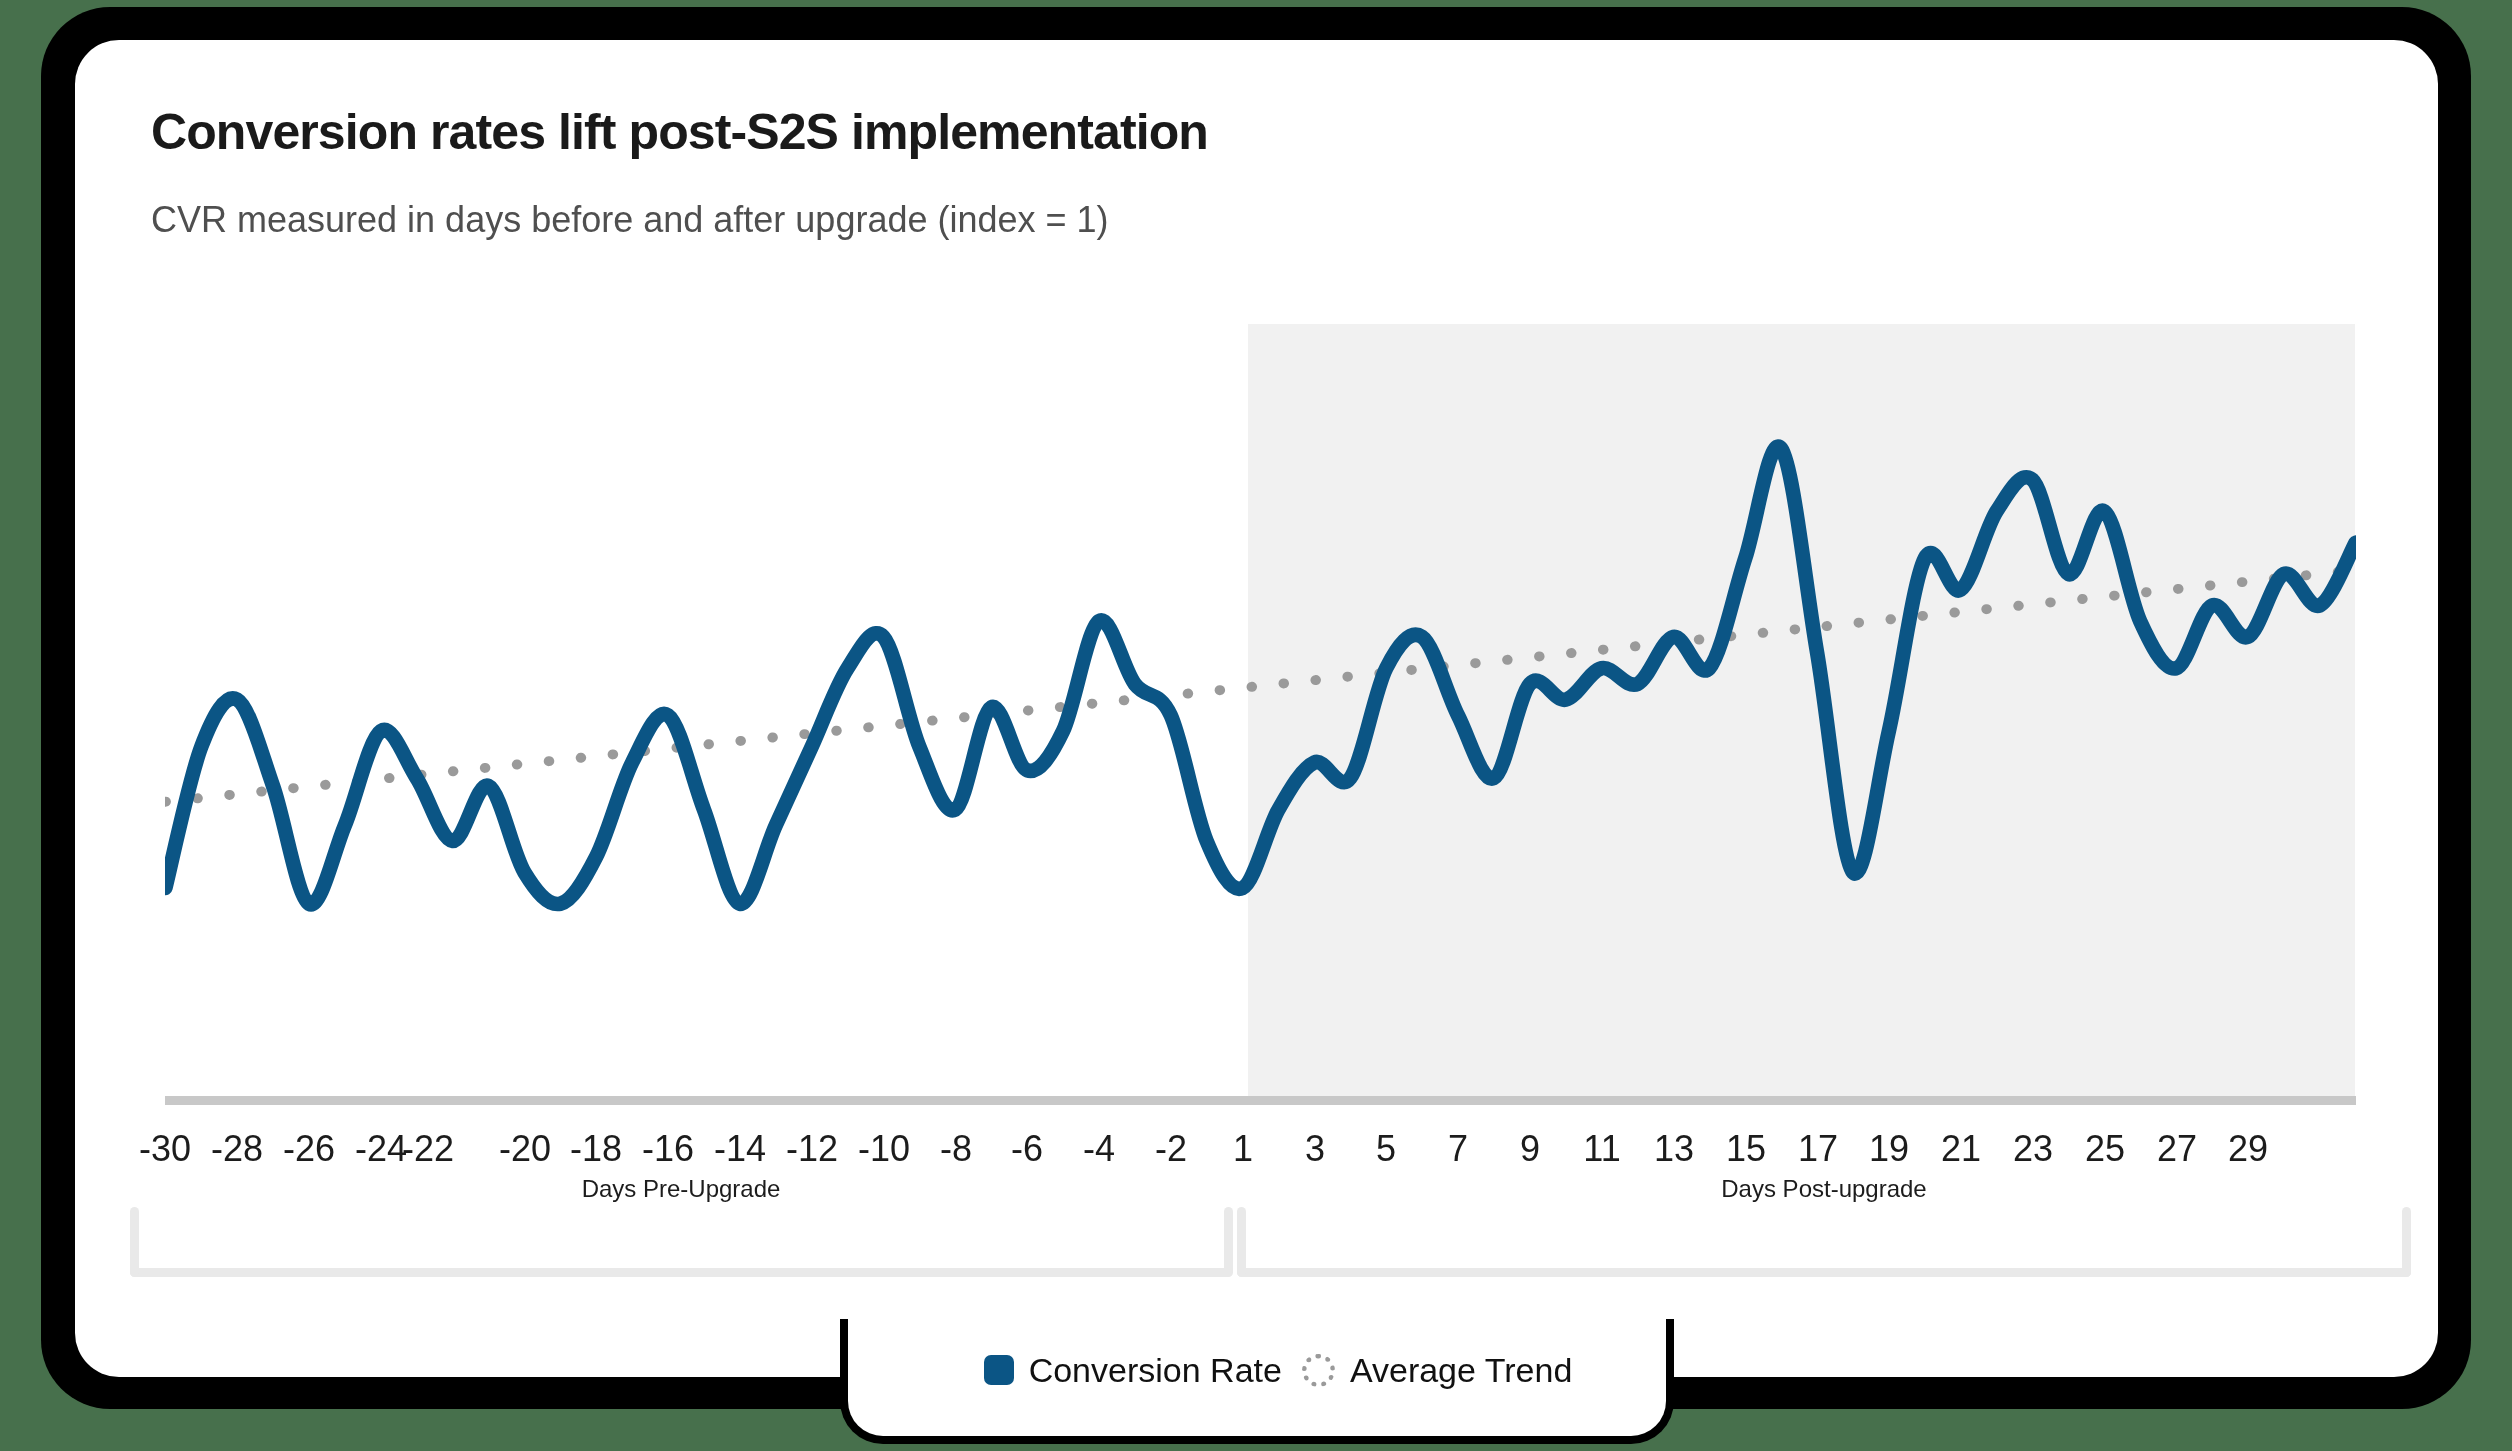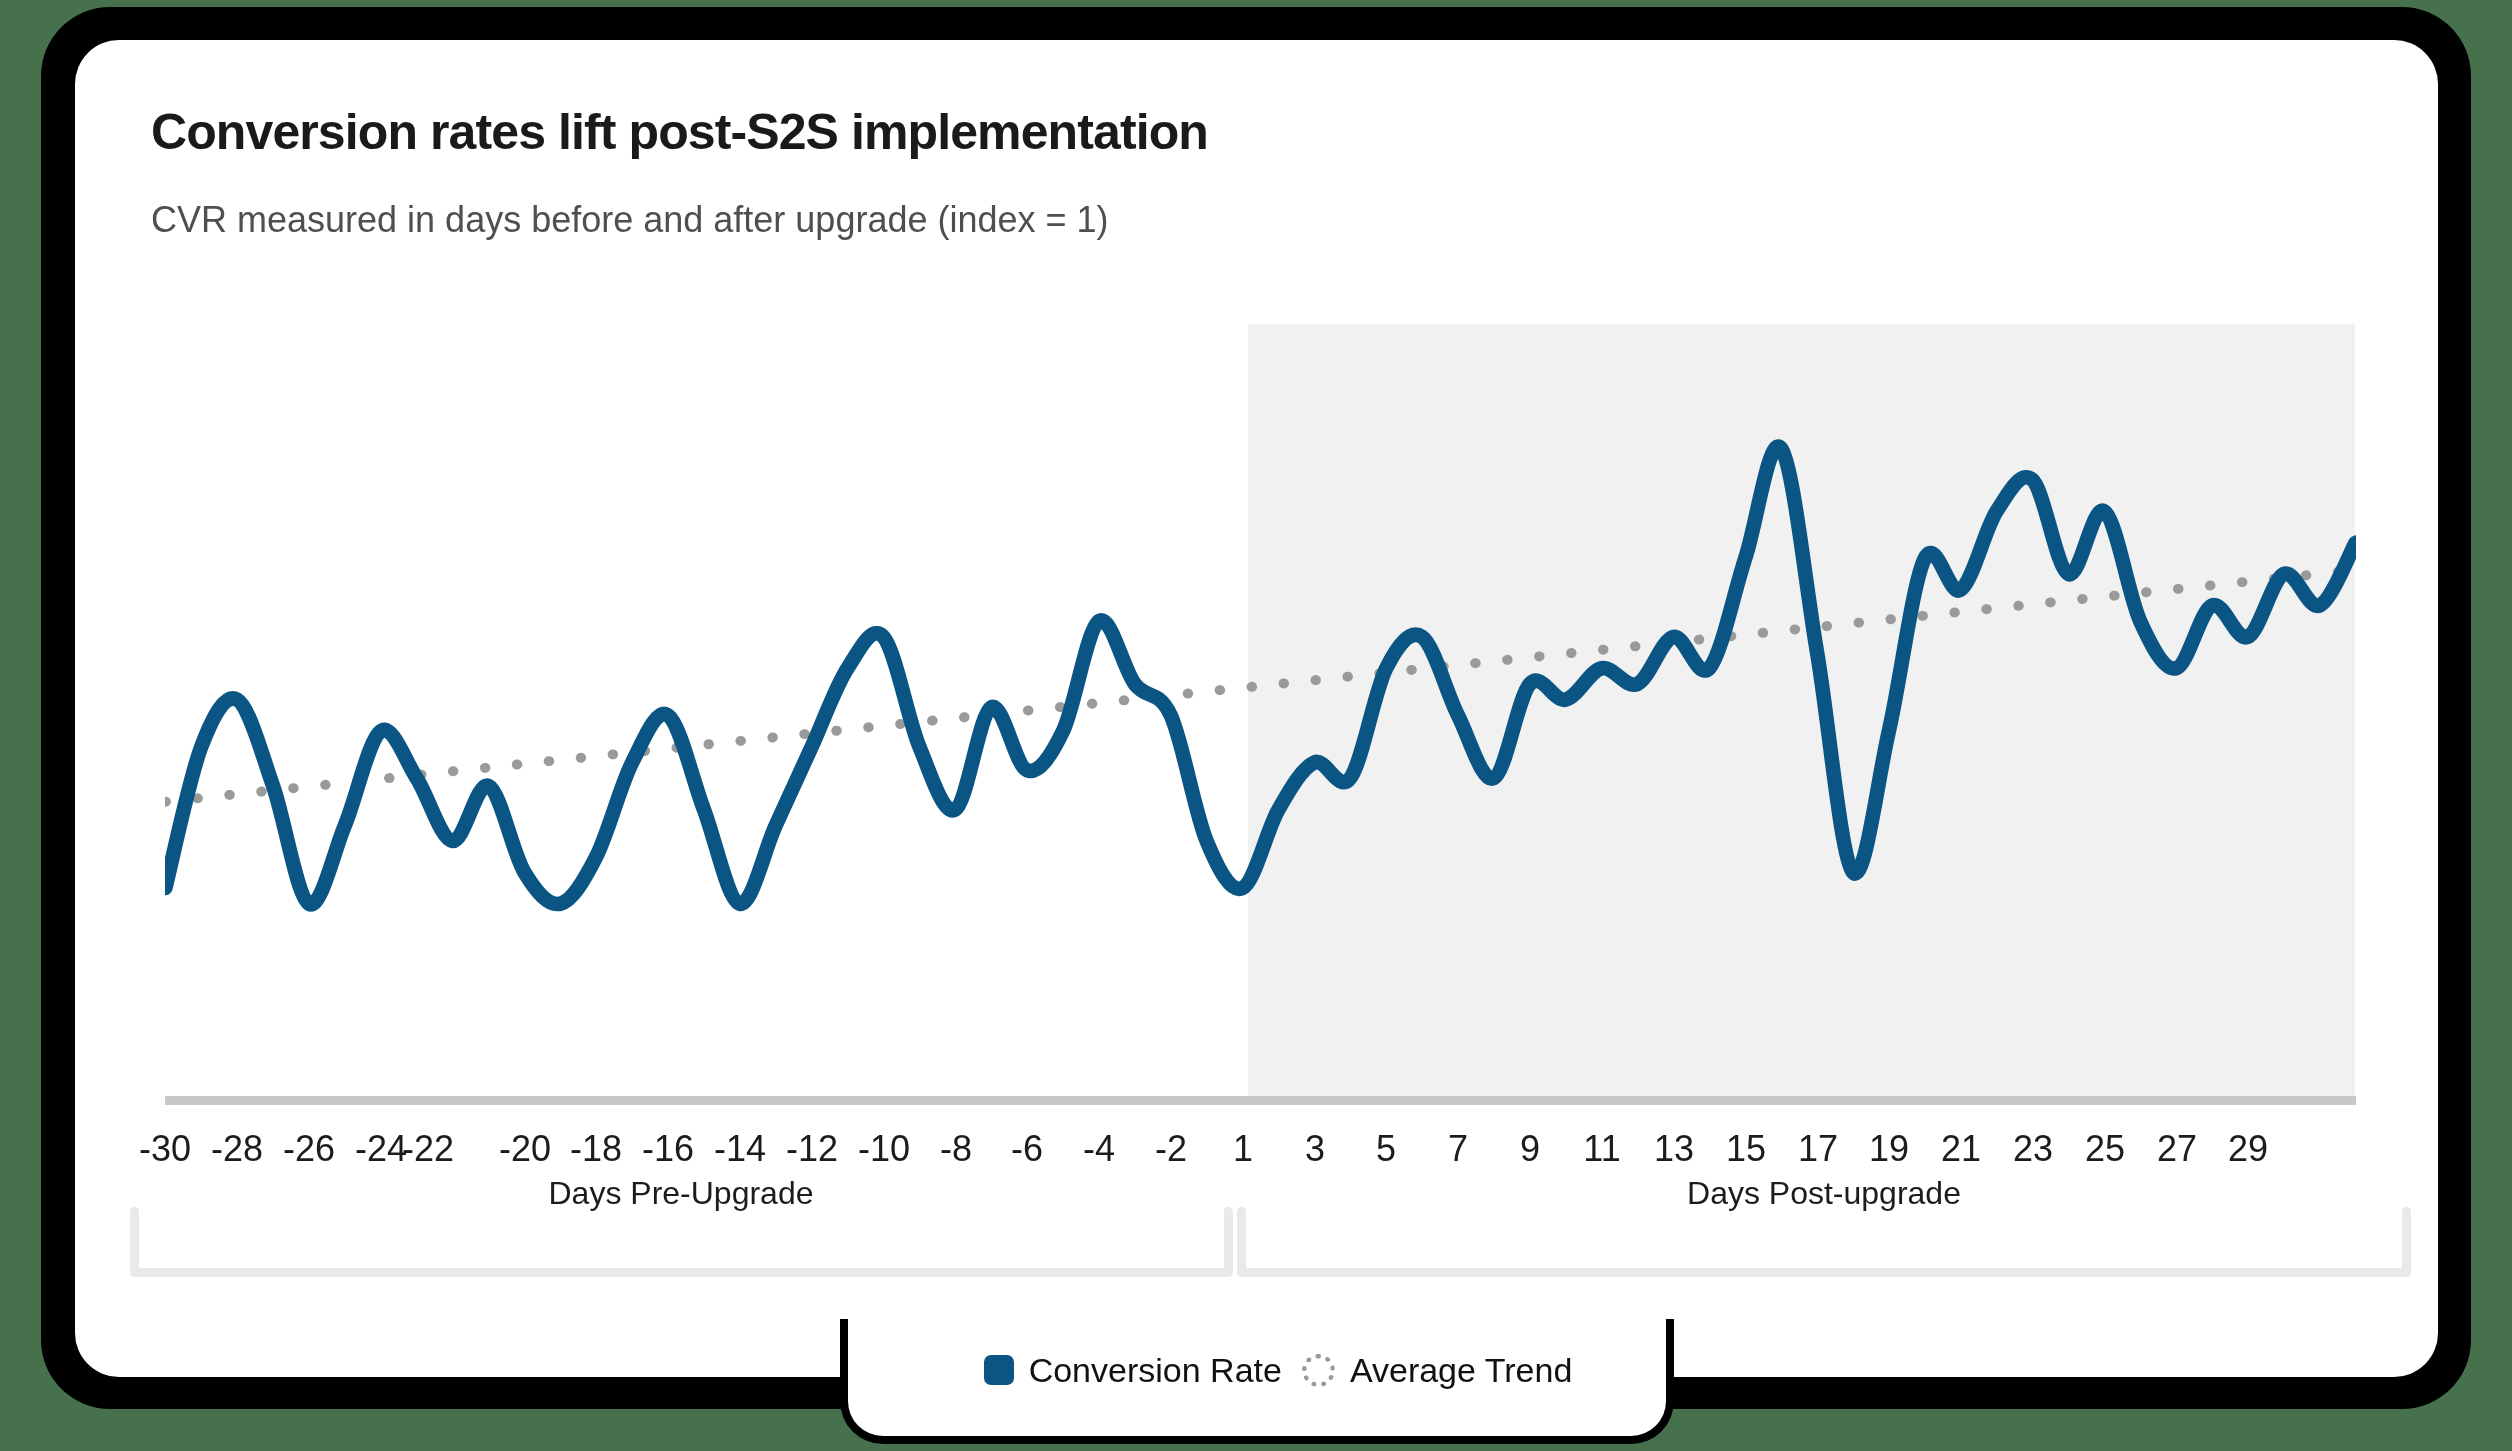--- a/index.html
+++ b/index.html
@@ -82,21 +82,21 @@
     font-size:36px; color:#1c1c1c;
     text-align:center; transform:translateX(-50%);
     white-space:nowrap;
   }
   
   .bracket{position:absolute;}
   .bk-h{position:absolute; height:8.8px; background:#e9e9e9; border-radius:4.7px;}
   .bk-v{position:absolute; width:8.8px; background:#e9e9e9; border-radius:4.7px;}
   .bk-label{
     position:absolute; top:-26px;
-    font-size:32px; color:#1c1c1c; white-space:nowrap;
+    font-size:24px; color:#1c1c1c; white-space:nowrap;
     transform:translateX(-50%); background:#fff; padding:0 15px;
   }
   
   #legend{
     position:absolute; left:848px; top:1338px;
     width:818px; height:64px;
     display:flex; align-items:center; justify-content:center;
     gap:20px; z-index:8;margin-left:21px;
   }
   .legend-item{display:flex;align-items:center;gap:15px;}

